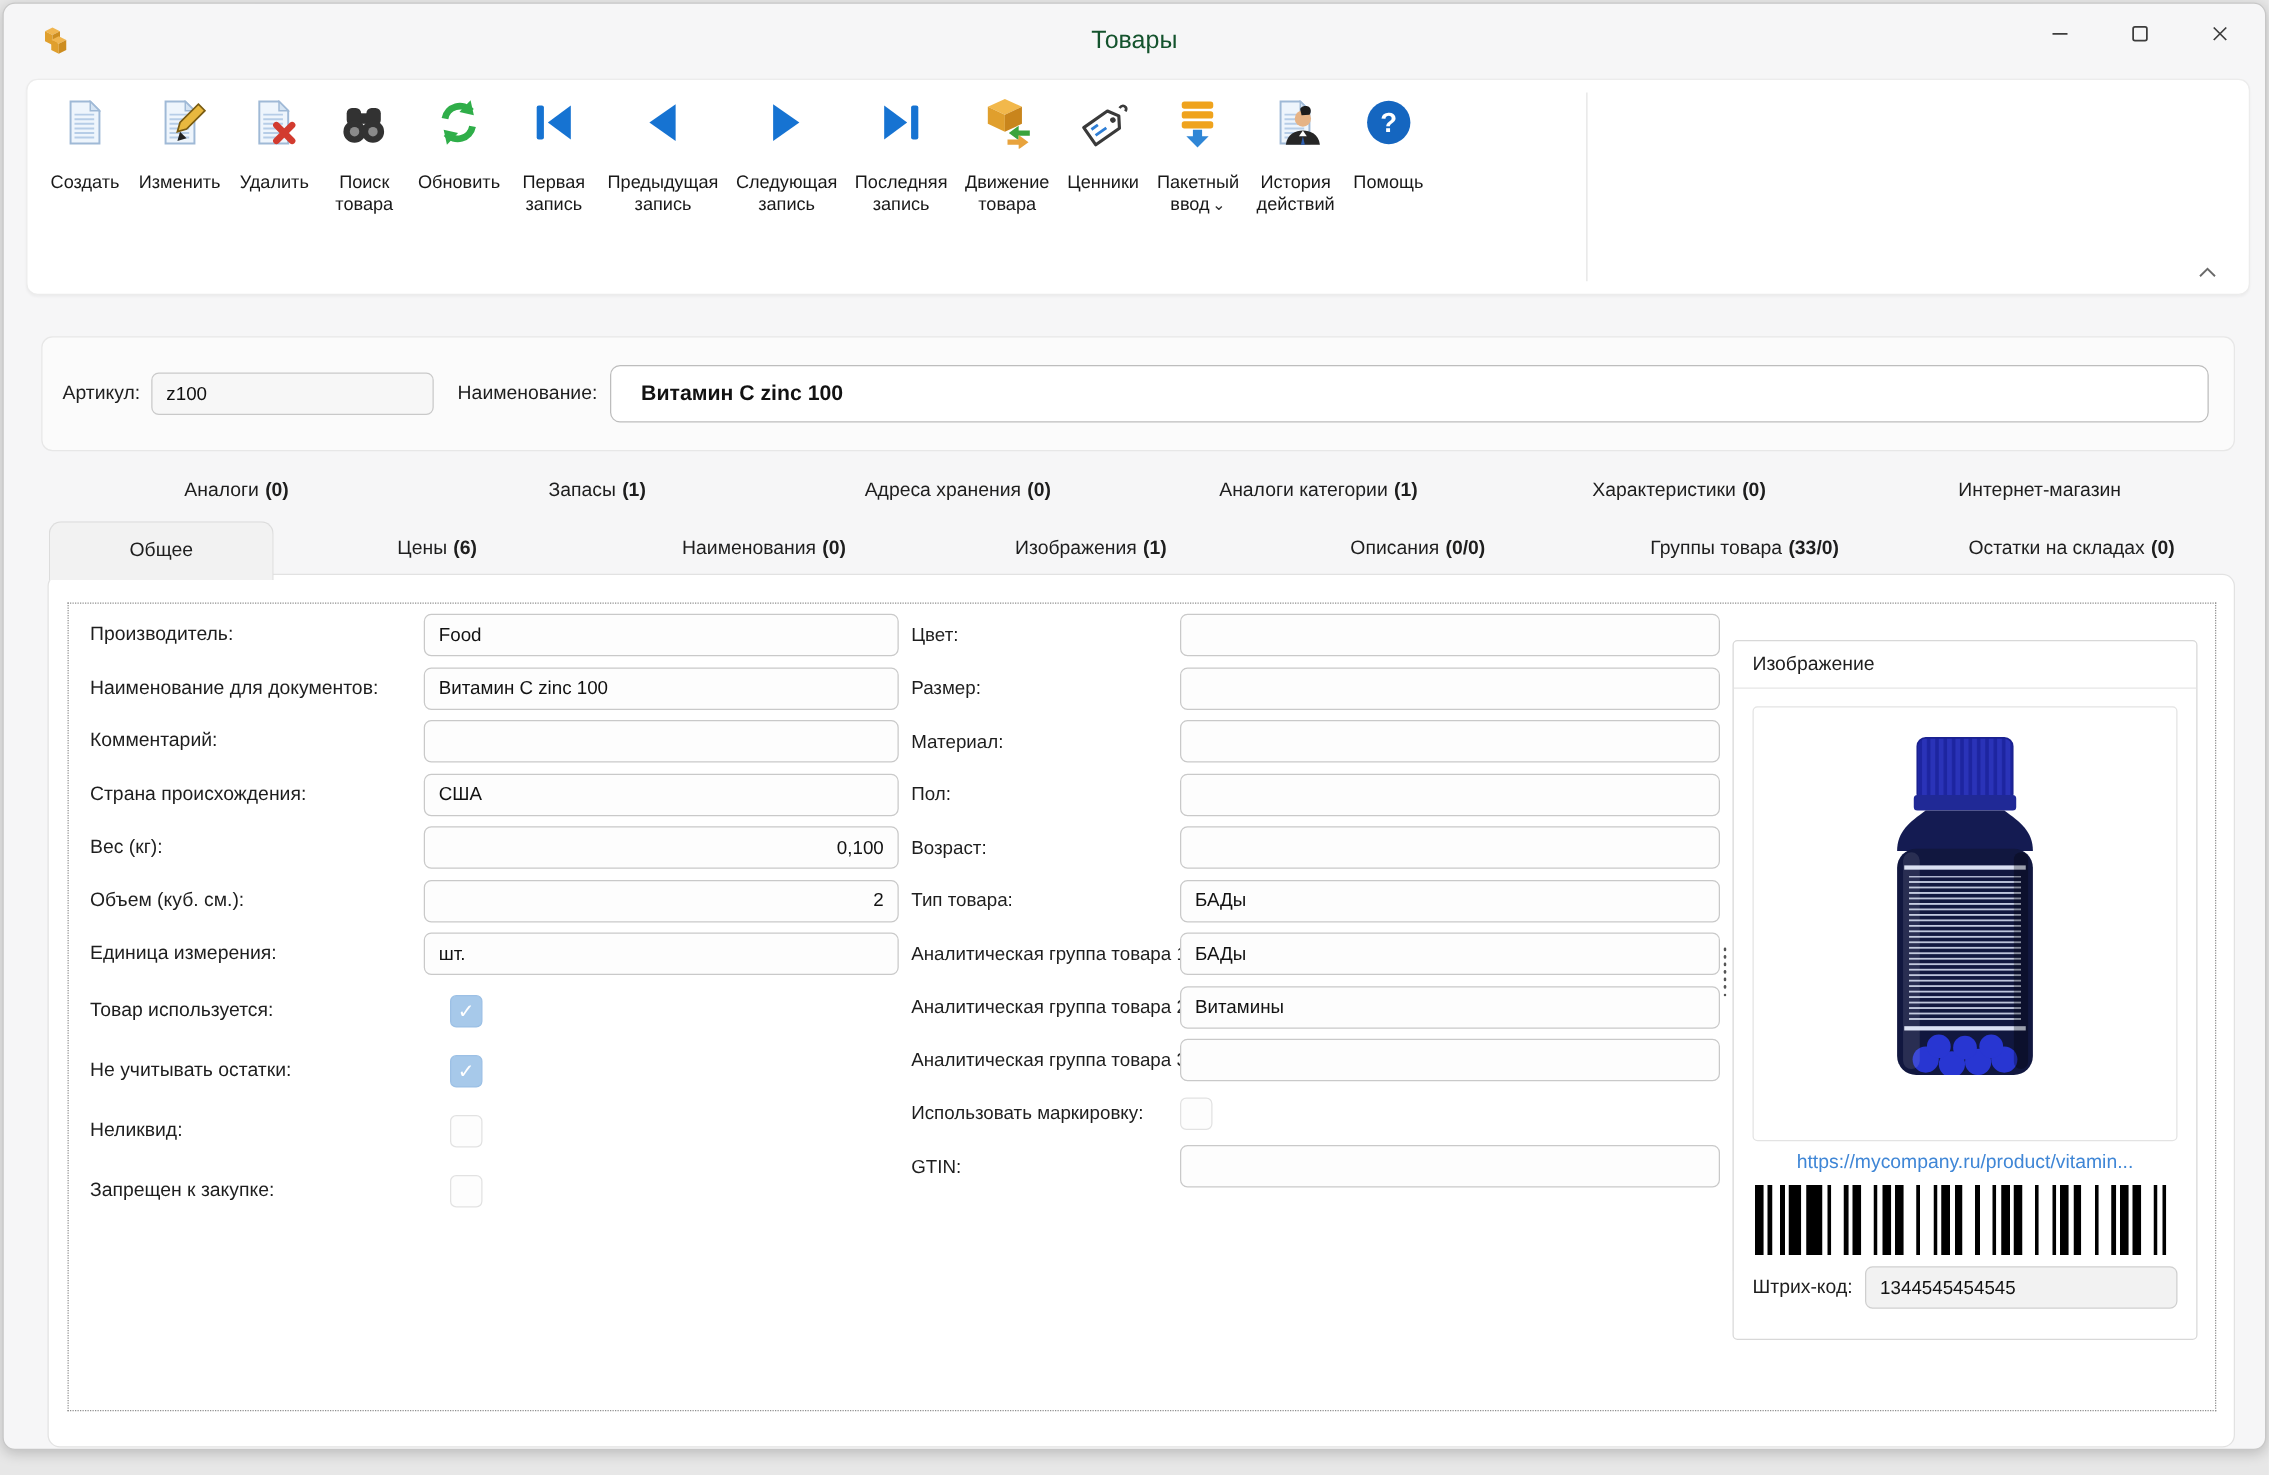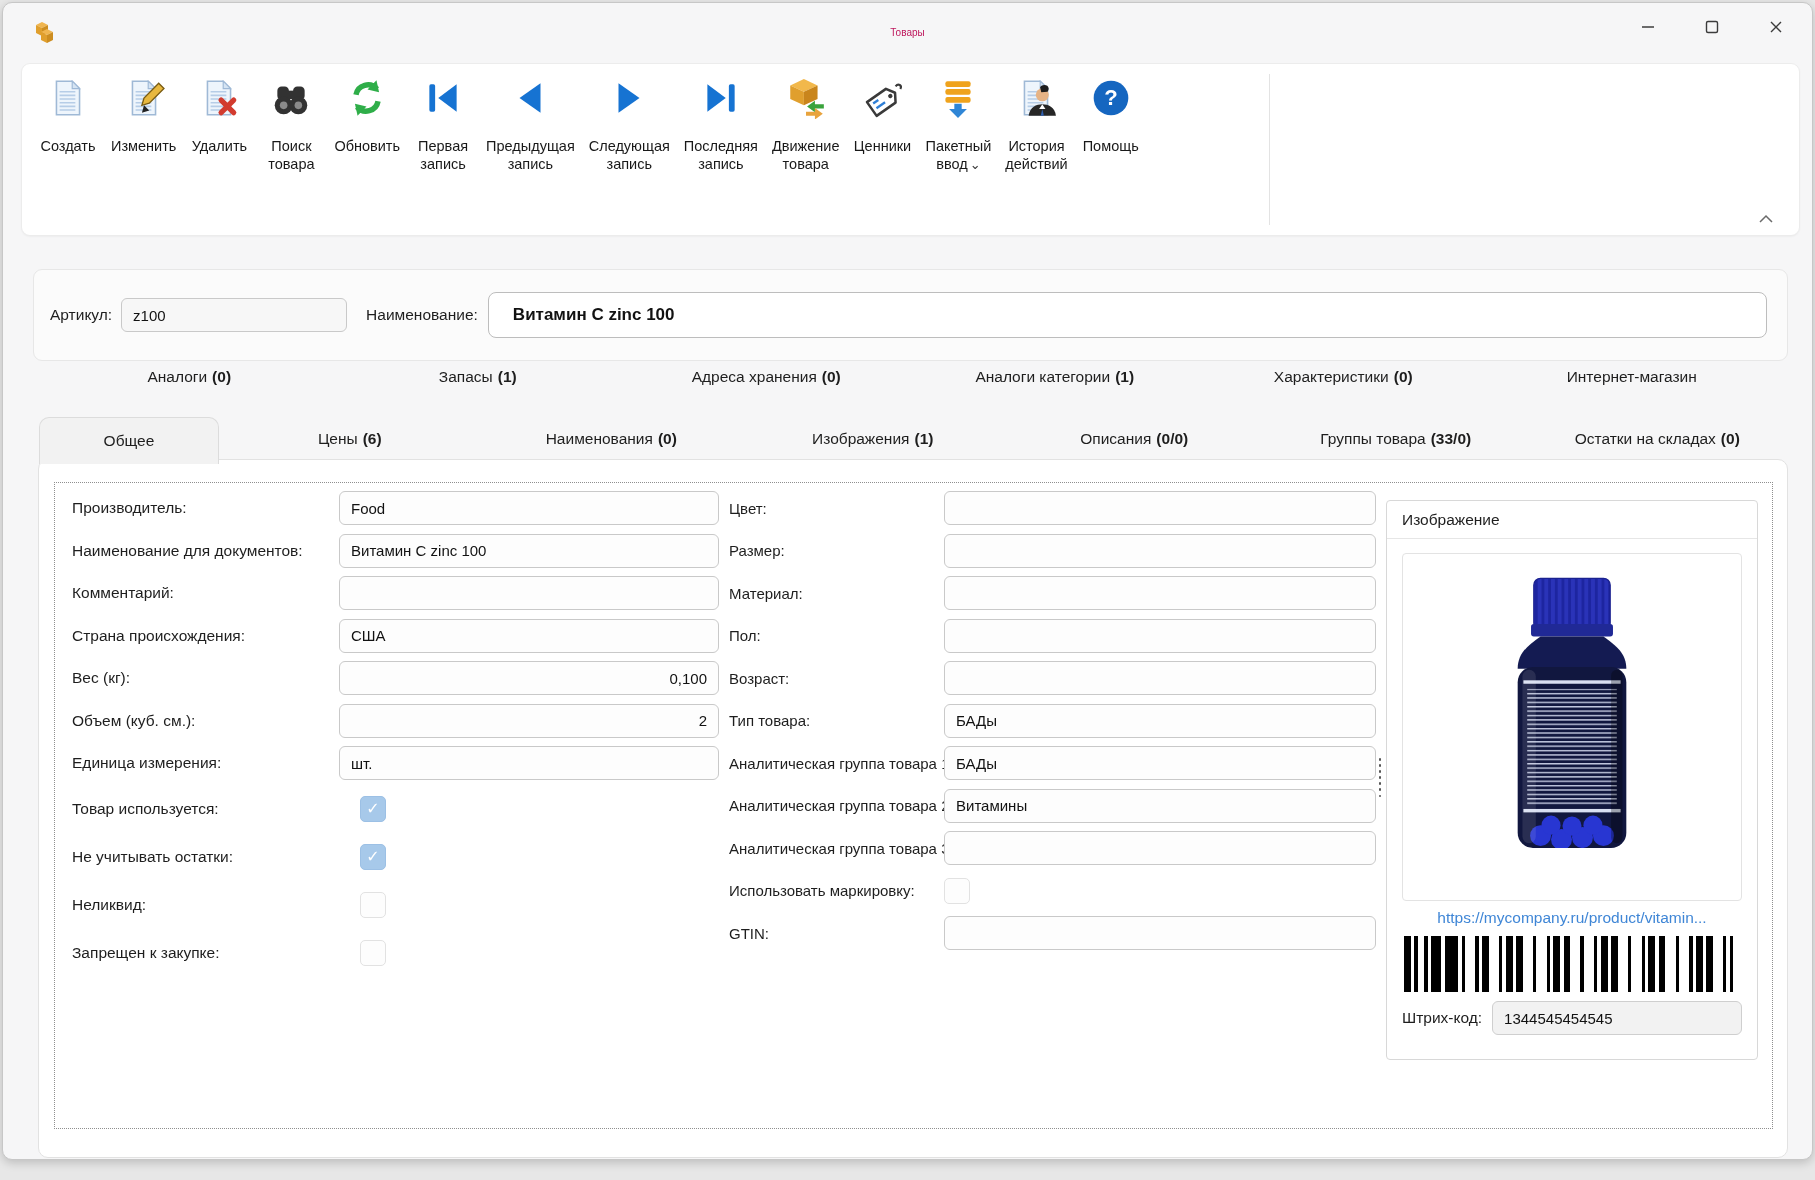--- a/index.html
+++ b/index.html
@@ -4,21 +4,21 @@
 <style>
   html,body{margin:0;padding:0;width:1815px;height:1180px;overflow:hidden;
     background:#e7e7e7;font-family:"Liberation Sans","DejaVu Sans",sans-serif;color:#1e1e1e;}
   *{box-sizing:border-box;}
   .window{position:absolute;left:2px;top:2px;width:1811px;height:1158px;background:#f6f6f7;
     border:1px solid #c7c7c7;border-radius:10px;box-shadow:0 3px 10px rgba(0,0,0,.18);overflow:hidden;}
   
   .titlebar{position:absolute;left:0;top:0;right:0;height:58px;}
   .app-icon{position:absolute;left:26px;top:16px;width:28px;height:28px;}
   .win-title{position:absolute;left:0;right:0;top:0;height:58px;display:flex;align-items:center;
-    justify-content:center;font-size:10px;color:#be185d;}
+    justify-content:center;font-size:20px;color:#14532d;}
   .win-btns{position:absolute;right:26px;top:14px;display:flex;gap:44px;align-items:center;}
   .win-btn{width:20px;height:20px;display:flex;align-items:center;justify-content:center;cursor:default;}
   
   .ribbon{position:absolute;left:18px;top:60px;width:1779px;height:173px;background:#ffffff;
     border:1px solid #ececec;border-radius:9px;box-shadow:0 1px 2px rgba(0,0,0,.04);}
   .tb-row{position:absolute;left:10px;top:10px;display:flex;align-items:flex-start;}
   .toolbar-button{display:flex;flex-direction:column;align-items:center;padding:2px 7px;min-width:72px;}
   .tb-icon{width:44px;height:44px;display:flex;align-items:center;justify-content:center;}
   .tb-icon svg{width:42px;height:42px;}
   .tb-label{margin-top:17px;font-size:14.5px;line-height:1.25;text-align:center;white-space:pre-line;color:#191919;}
@@ -29,21 +29,21 @@
   .header-card{position:absolute;left:30px;top:266px;width:1755px;height:92px;background:#fbfbfb;
     border:1px solid #e7e7e7;border-radius:9px;display:flex;align-items:center;padding:0 16px;}
   .hdr-label{font-size:15.5px;white-space:nowrap;}
   .input{background:#fdfdfd;border:1px solid #c9c9c9;border-radius:6px;height:34px;display:flex;
     align-items:center;padding:0 11px;font-size:15px;color:#121212;overflow:hidden;white-space:nowrap;}
   .article-input{width:226px;margin-left:9px;background:#f7f7f7;}
   .name-label{margin-left:19px;}
   .name-input{flex:1;margin-left:10px;margin-right:4px;height:46px;border-radius:8px;background:#fff;
     border:1px solid #bdbdbd;font-size:17px;font-weight:bold;padding:0 24px;}
   
-  .tab-row1{position:absolute;left:42px;top:356px;width:1731px;height:36px;display:flex;}
+  .tab-row1{position:absolute;left:42px;top:372px;width:1731px;height:36px;display:flex;}
   .tab-row2{position:absolute;left:36px;top:414px;width:1749px;height:44px;display:flex;align-items:stretch;}
   .tab-cell{flex:1;display:flex;align-items:center;justify-content:center;font-size:15.5px;white-space:nowrap;}
   .tab-count{font-weight:bold;margin-left:5px;}
   .tab2-selected{flex:none;width:180px;background:#f2f2f2;border:1px solid #dcdcdc;border-bottom:none;
     border-radius:10px 10px 0 0;position:relative;z-index:3;display:flex;align-items:center;
     justify-content:center;font-size:15.5px;height:47px;}
   
   .content-card{position:absolute;left:35px;top:456px;width:1750px;height:699px;background:#ffffff;
     border:1px solid #e2e2e2;border-radius:10px;z-index:2;}
   .dotted-area{position:absolute;left:15px;top:22px;right:14px;bottom:28px;border:1px dotted #8f8f8f;}
@@ -56,21 +56,21 @@
   .col-left .flabel{width:267px;}
   .col-right .flabel{width:215px;font-size:15px;}
   .col-left .input{width:380px;}
   .col-right .input{width:432px;}
   .input.align-right{justify-content:flex-end;}
   .checkbox{width:26px;height:26px;border-radius:5px;background:#fdfdfd;border:1px solid #e2e2e2;
     display:flex;align-items:center;justify-content:center;}
   .checkbox.checked{background:#a7c9ea;border-color:#9cc0e5;}
   .checkbox.checked::after{content:"\2713";color:#ffffff;font-size:16px;font-weight:bold;}
   
-  .image-panel{position:absolute;left:1347px;top:40px;width:372px;height:560px;background:#fff;
+  .image-panel{position:absolute;left:1347px;top:52px;width:372px;height:560px;background:#fff;
     border:1px solid #d8d8d8;border-radius:4px;display:flex;flex-direction:column;}
   .panel-header{height:38px;flex:none;display:flex;align-items:center;padding:0 15px;font-size:15.5px;
     border-bottom:1px solid #e6e6e6;}
   .image-box{margin:14px 15px 6px;height:348px;border:1px solid #e3e3e3;border-radius:4px;
     display:flex;align-items:center;justify-content:center;background:#fff;}
   .image-link{margin:2px 15px 0;font-size:15.5px;color:#3f86d6;text-align:center;white-space:nowrap;
     overflow:hidden;text-overflow:ellipsis;cursor:pointer;}
   .barcode{margin:9px 15px 0;height:56px;background:#fff;display:flex;justify-content:center;align-items:stretch;}
   .bc-bar{background:#000;}
   .bc-space{background:#fff;}

